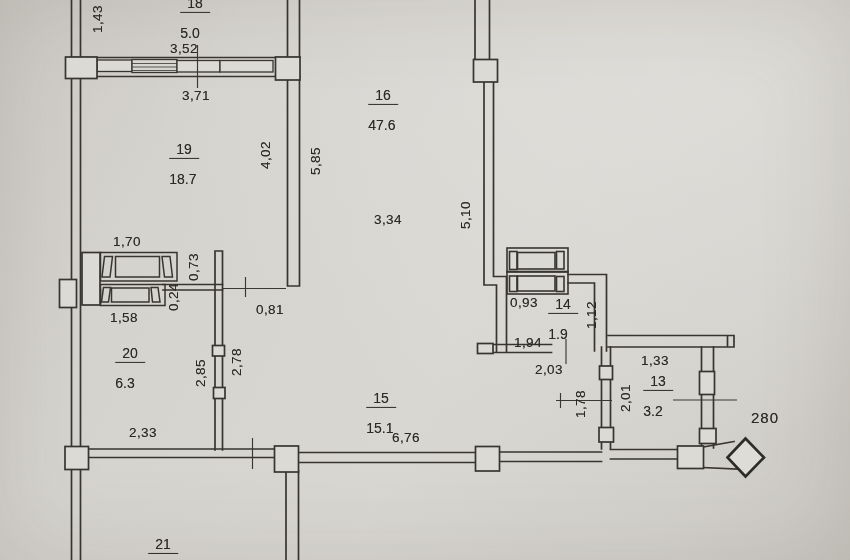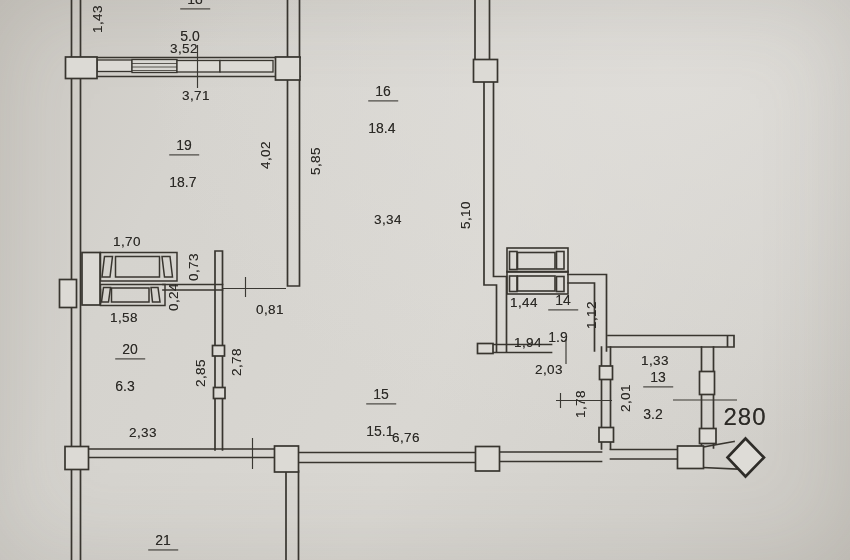--- a/index.html
+++ b/index.html
@@ -25,27 +25,28 @@
   }
   .lbl.v{transform:translate(-50%,-50%) rotate(-90deg);}
   .room{
     position:absolute;
     transform:translate(-50%,-50%);
     display:flex;flex-direction:column;align-items:flex-start;
     font-size:14px;line-height:1.15;
     text-shadow:0 0 .5px rgba(44,42,38,.55);
   }
   .room .rn{border-bottom:1.5px solid #2c2a26;padding:0 7px 1px;}
-  .room .ra{padding-top:19px;}
+  .room .ra{padding-top:12px;}
   .marker{
     position:absolute;
     transform:translate(-50%,-50%);
-    font-size:24px;
+    font-size:15px;
     letter-spacing:1px;
     text-shadow:0 0 .5px rgba(44,42,38,.6);
+    margin-left:20px;
   }
 </style>
 </head>
 <body>
 
 <div id="plan">
 
   <svg width="850" height="560" viewBox="0 0 850 560">
 
     <g stroke="#38352f" stroke-width="1.7" fill="none" stroke-linecap="square">
@@ -151,21 +152,21 @@
   <div class="room" style="left:195px;top:18px">
       <span class="rn">18</span>
       <span class="ra">5.0</span>
     </div>
   <div class="room" style="left:184px;top:164px">
       <span class="rn">19</span>
       <span class="ra">18.7</span>
     </div>
   <div class="room" style="left:383px;top:110px">
       <span class="rn">16</span>
-      <span class="ra">18.4</span>
+      <span class="ra">47.6</span>
     </div>
   <div class="room" style="left:130px;top:368px">
       <span class="rn">20</span>
       <span class="ra">6.3</span>
     </div>
   <div class="room" style="left:381px;top:413px">
       <span class="rn">15</span>
       <span class="ra">15.1</span>
     </div>
   <div class="room" style="left:563px;top:319px">
@@ -190,21 +191,21 @@
   <div class="lbl v" style="left:465px;top:215px">5,10</div>
   <div class="lbl" style="left:127px;top:241px">1,70</div>
   <div class="lbl v" style="left:193px;top:267px">0,73</div>
   <div class="lbl v" style="left:173px;top:297px">0,24</div>
   <div class="lbl" style="left:124px;top:317px">1,58</div>
   <div class="lbl" style="left:270px;top:309px">0,81</div>
   <div class="lbl v" style="left:200px;top:373px">2,85</div>
   <div class="lbl v" style="left:236px;top:362px">2,78</div>
   <div class="lbl" style="left:143px;top:432px">2,33</div>
   <div class="lbl" style="left:406px;top:437px">6,76</div>
-  <div class="lbl" style="left:524px;top:302px">1,44</div>
+  <div class="lbl" style="left:524px;top:302px">0,93</div>
   <div class="lbl v" style="left:591px;top:315px">1,12</div>
   <div class="lbl" style="left:528px;top:342px">1,94</div>
   <div class="lbl" style="left:549px;top:369px">2,03</div>
   <div class="lbl" style="left:655px;top:360px">1,33</div>
   <div class="lbl v" style="left:625px;top:398px">2,01</div>
   <div class="lbl v" style="left:580px;top:404px">1,78</div>
 
   <div class="marker" style="left:745px;top:417px">280</div>
 
 </div>

